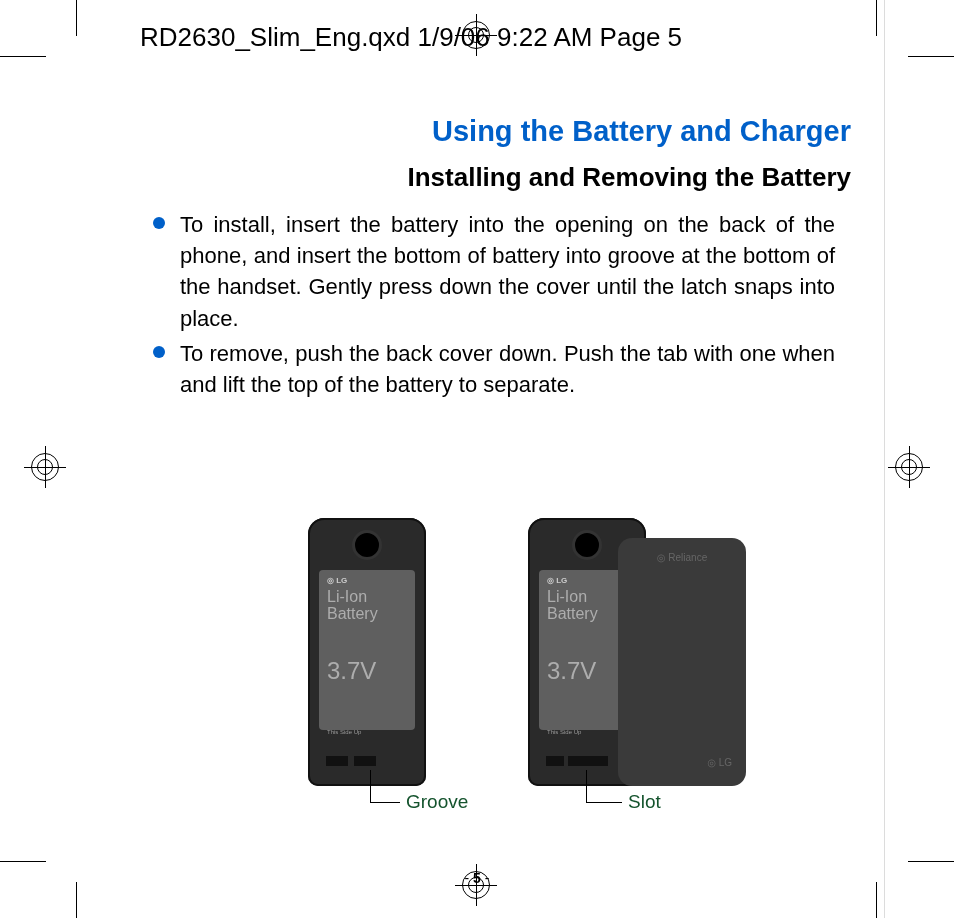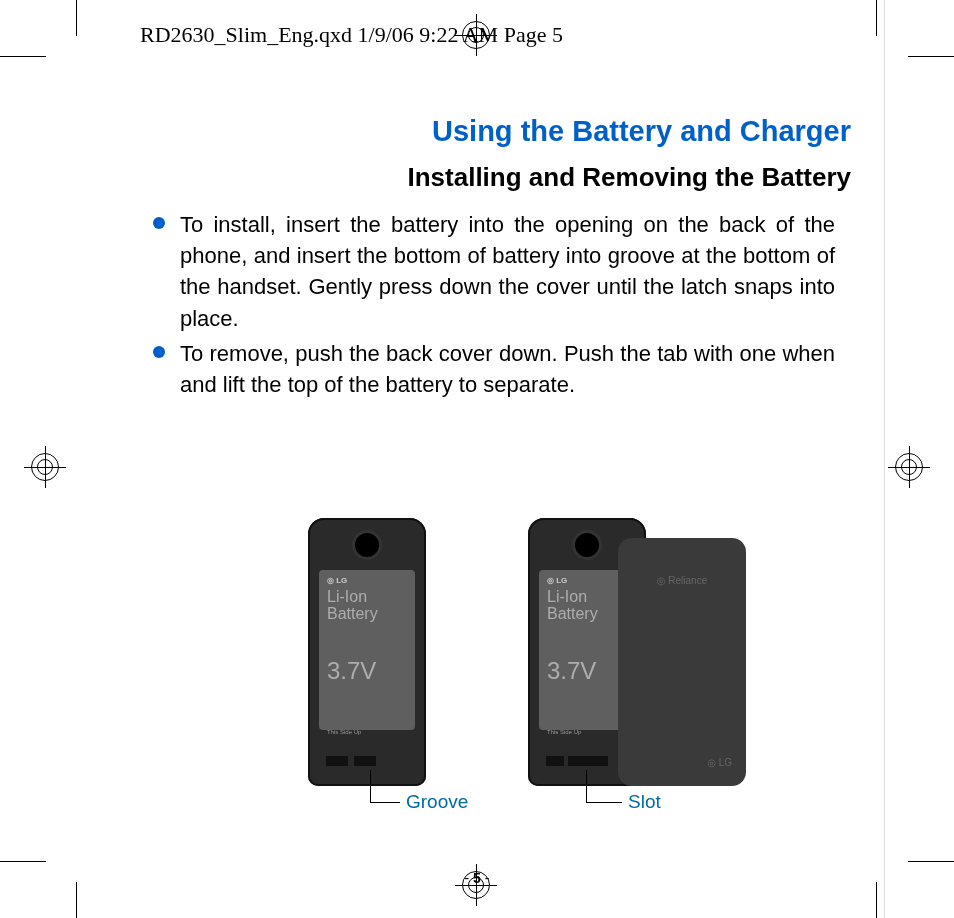--- a/index.html
+++ b/index.html
@@ -5,21 +5,21 @@
   html,body{margin:0;padding:0;background:#fff;font-family:Helvetica,Arial,sans-serif;color:#000;}
   .page{position:relative;width:954px;height:918px;margin:0 auto;background:#fff;overflow:hidden;}
   
   .crop{position:absolute;}
   .reg{position:absolute;width:42px;height:42px;}
   .reg .circ-o{position:absolute;left:50%;top:50%;width:26px;height:26px;border:1px solid #000;border-radius:50%;transform:translate(-50%,-50%);}
   .reg .circ-i{position:absolute;left:50%;top:50%;width:14px;height:14px;border:1px solid #000;border-radius:50%;transform:translate(-50%,-50%);}
   .reg .cross-h{position:absolute;left:0;right:0;top:50%;height:1px;background:#000;}
   .reg .cross-v{position:absolute;top:0;bottom:0;left:50%;width:1px;background:#000;}
   
-  .slug{position:absolute;left:140px;top:22px;font-family:Liberation Serif, serif;font-size:22px;letter-spacing:0;}
+  .slug{position:absolute;left:140px;top:22px;font-family:Liberation Sans, sans-serif;font-size:26px;letter-spacing:0;}
   
   .content{position:absolute;left:137px;top:115px;width:714px;}
   h1.title{font-family:"Arial Narrow",Arial,sans-serif;font-stretch:condensed;color:#0060c9;font-size:29px;font-weight:700;margin:0 0 14px 0;letter-spacing:0;text-align:right;}
   .lead-bold{font-size:22px;font-weight:700;margin:0;line-height:1.38;}
   .body-p{font-size:22px;font-weight:400;margin:0 0 26px 0;line-height:1.42;}
   h2.sub{font-family:"Arial Narrow",Arial,sans-serif;font-stretch:condensed;color:#000;font-size:26px;font-weight:700;margin:4px 0 14px 0;text-align:right;}
   ul.bullets{list-style:none;padding:0;margin:16px;}
   ul.bullets li{position:relative;padding-left:27px;font-size:22px;line-height:1.42;text-align:justify;margin-bottom:4px;}
   ul.bullets li::before{content:"";position:absolute;left:0;top:8px;width:12px;height:12px;background:#0060c9;border-radius:50%;}
   
@@ -27,23 +27,23 @@
   .phone{position:absolute;width:118px;height:268px;background:#2a2a2a;border-radius:16px 16px 10px 10px;box-shadow:inset 0 0 0 2px #111;}
   .phone .cam{position:absolute;top:12px;left:50%;transform:translateX(-50%);width:24px;height:24px;background:#000;border-radius:50%;border:3px solid #333;}
   .phone .batt{position:absolute;top:52px;left:11px;width:96px;height:160px;background:#5f5f5f;border-radius:4px;font-family:Arial,sans-serif;color:#b8b8b8;text-align:left;padding:6px 8px;box-sizing:border-box;}
   .phone .batt .lg{font-size:8px;font-weight:700;color:#ccc;margin-bottom:4px;}
   .phone .batt .t1{font-size:16px;line-height:1.05;font-weight:400;color:#adadad;}
   .phone .batt .t2{font-size:24px;line-height:1.0;color:#adadad;margin-top:36px;}
   .phone .batt .side{font-size:6px;color:#9a9a9a;margin-top:46px;}
   .phone .connectors{position:absolute;bottom:16px;left:18px;right:18px;height:14px;}
   .phone .connectors .blk{position:absolute;background:#111;height:10px;}
   .cover{position:absolute;width:128px;height:248px;background:#3a3a3a;border-radius:14px;color:#555;}
-  .cover .logo1{position:absolute;top:14px;left:50%;transform:translateX(-50%);font-size:10px;color:#666;margin-top:23px;}
+  .cover .logo1{position:absolute;top:14px;left:50%;transform:translateX(-50%);font-size:10px;color:#666;}
   .cover .logo2{position:absolute;bottom:18px;right:14px;font-size:10px;color:#666;}
-  .callout{position:absolute;font-size:19px;color:#0369a1;}
+  .callout{position:absolute;font-size:19px;color:#14532d;}
   .pagenum{position:absolute;left:0;right:0;bottom:32px;text-align:center;font-size:14px;font-family:Arial,sans-serif;}
   .pagenum b{font-weight:700;}
   
   .pageedge{position:absolute;right:69px;top:0;bottom:0;width:1px;background:#dcdcdc;}
   
   .lead{position:absolute;border-left:1px solid #000;}
   .lead.h{border-left:none;border-top:1px solid #000;height:0;}
 </style>
 </head>
 <body>

